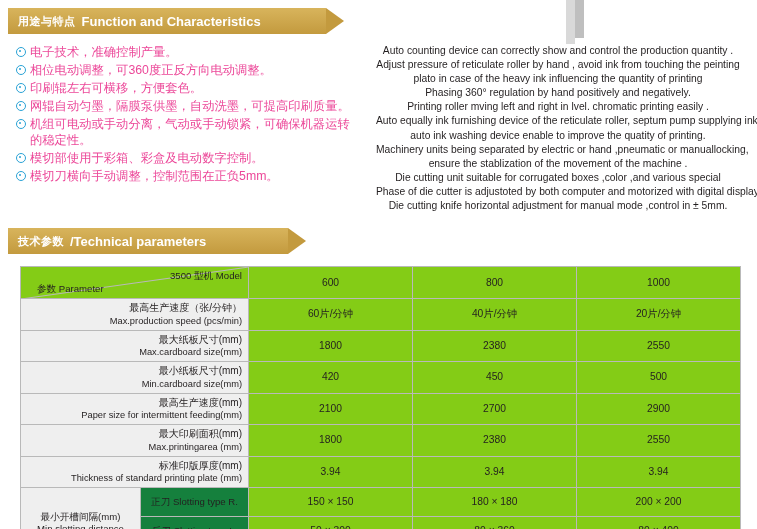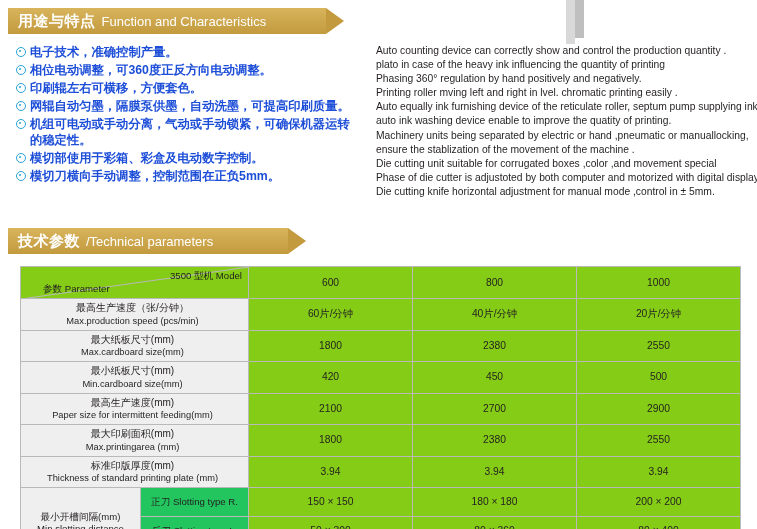--- a/index.html
+++ b/index.html
@@ -40,27 +40,27 @@
     position: absolute;
     right: -18px;
     top: 0;
     width: 0;
     height: 0;
     border-top: 13px solid transparent;
     border-bottom: 13px solid transparent;
     border-left: 18px solid #c39a3e;
   }
   .banner .cn {
-    font-size: 15px;
+    font-size: 11px;
     font-weight: bold;
     letter-spacing: 0.5px;
   }
   .banner .en {
     font-size: 13px;
-    font-weight: normal;
+    font-weight: bold;
     margin-left: 6px;
     font-style: normal;
   }
 
   
   #func-section {
     position: absolute;
     left: 8px;
     top: 8px;
     width: 741px;
@@ -71,20 +71,21 @@
     display: flex;
     margin-top: 10px;
   }
   .col-cn {
     width: 350px;
     padding-left: 8px;
   }
   .col-en {
     width: 382px;
     padding-left: 18px;
+    text-align: center;
   }
 
   .bullet-row {
     display: flex;
     align-items: flex-start;
     margin-bottom: 2px;
     line-height: 15px;
   }
   .bullet {
     flex: 0 0 auto;
@@ -102,22 +103,21 @@
     left: 2px;
     top: 2px;
     width: 2px;
     height: 2px;
     background: #2aa3d6;
     border-radius: 50%;
   }
   .cn-text {
     font-size: 12.3px;
     line-height: 16px;
-    color: #1d4ed8;
-    font-weight: bold;
+    color: #ec4899;
   }
   .en-line {
     font-size: 10.3px;
     line-height: 14.1px;
     color: #231f20;
     white-space: nowrap;
   }
 
   
   #tech-section {
@@ -140,20 +140,21 @@
     text-align: center;
     vertical-align: middle;
     font-size: 9.6px;
     line-height: 12px;
     padding: 3px 2px;
     color: #231f20;
   }
   tr { height: 29px; }
   td.label {
     background: #efefef;
+    text-align: right;
     padding-right: 6px;
   }
   td.label .cn {
     display: block;
     font-size: 10px;
     line-height: 12.5px;
   }
   td.label .en {
     display: block;
     font-size: 9.3px;
@@ -181,26 +182,26 @@
   }
   .head-model-inner .diag svg { display: block; }
   .head-model-inner .tr-txt {
     position: absolute;
     right: 6px;
     top: 3px;
     font-size: 9.6px;
   }
   .head-model-inner .bl-txt {
     position: absolute;
-    left: 22px;
+    left: 16px;
     bottom: 3px;
     font-size: 9.6px;
   }
   td.sub-label {
-    background: #22c55e;
+    background: #15803d;
     font-size: 9.6px;
     line-height: 12px;
   }
   td.merged-label {
     background: #efefef;
     font-size: 9.6px;
     line-height: 12px;
   }
   td.merged-label .cn { display: block; margin-top: 12px; }
   td.merged-label .en { display: block; }
@@ -254,28 +255,29 @@
         <span class="cn-text">模切部使用于彩箱、彩盒及电动数字控制。</span>
       </div>
       <div class="bullet-row">
         <span class="bullet"></span>
         <span class="cn-text">模切刀横向手动调整，控制范围在正负5mm。</span>
       </div>
     </div>
 
     <div class="col-en">
       <div class="en-line">Auto counting device can correctly show and control the production quantity .</div>
+      <div class="en-line">Adjust pressure of reticulate roller by hand , avoid ink from touching the peinting</div>
       <div class="en-line">plato in case of the heavy  ink influencing the quantity of printing</div>
       <div class="en-line">Phasing 360°  regulation  by hand positively and negatively.</div>
       <div class="en-line">Printing roller mving left and right in lvel. chromatic printing easily .</div>
       <div class="en-line">Auto equally ink furnishing device of the reticulate roller, septum pump supplying ink,</div>
       <div class="en-line">auto ink washing device enable to improve the quatity of printing.</div>
       <div class="en-line">Machinery units being separated by electric or hand ,pneumatic or manuallocking,</div>
       <div class="en-line">ensure the  stablization of the movement of  the machine .</div>
-      <div class="en-line">Die cutting unit  suitable  for  corrugated  boxes ,color ,and movement special</div>
+      <div class="en-line">Die cutting unit  suitable  for  corrugated  boxes ,color ,and various special</div>
       <div class="en-line">Phase of die  cutter is adjustoted by both computer and motorized with digital display.</div>
       <div class="en-line">Die cutting knife horizontal adjustment for manual mode ,control in   ± 5mm.</div>
     </div>
   </div>
 </div>
 
 <div id="tech-section">
   <div class="banner">
     <div class="bar" id="tech-banner">
       <span class="cn">技术参数</span>

